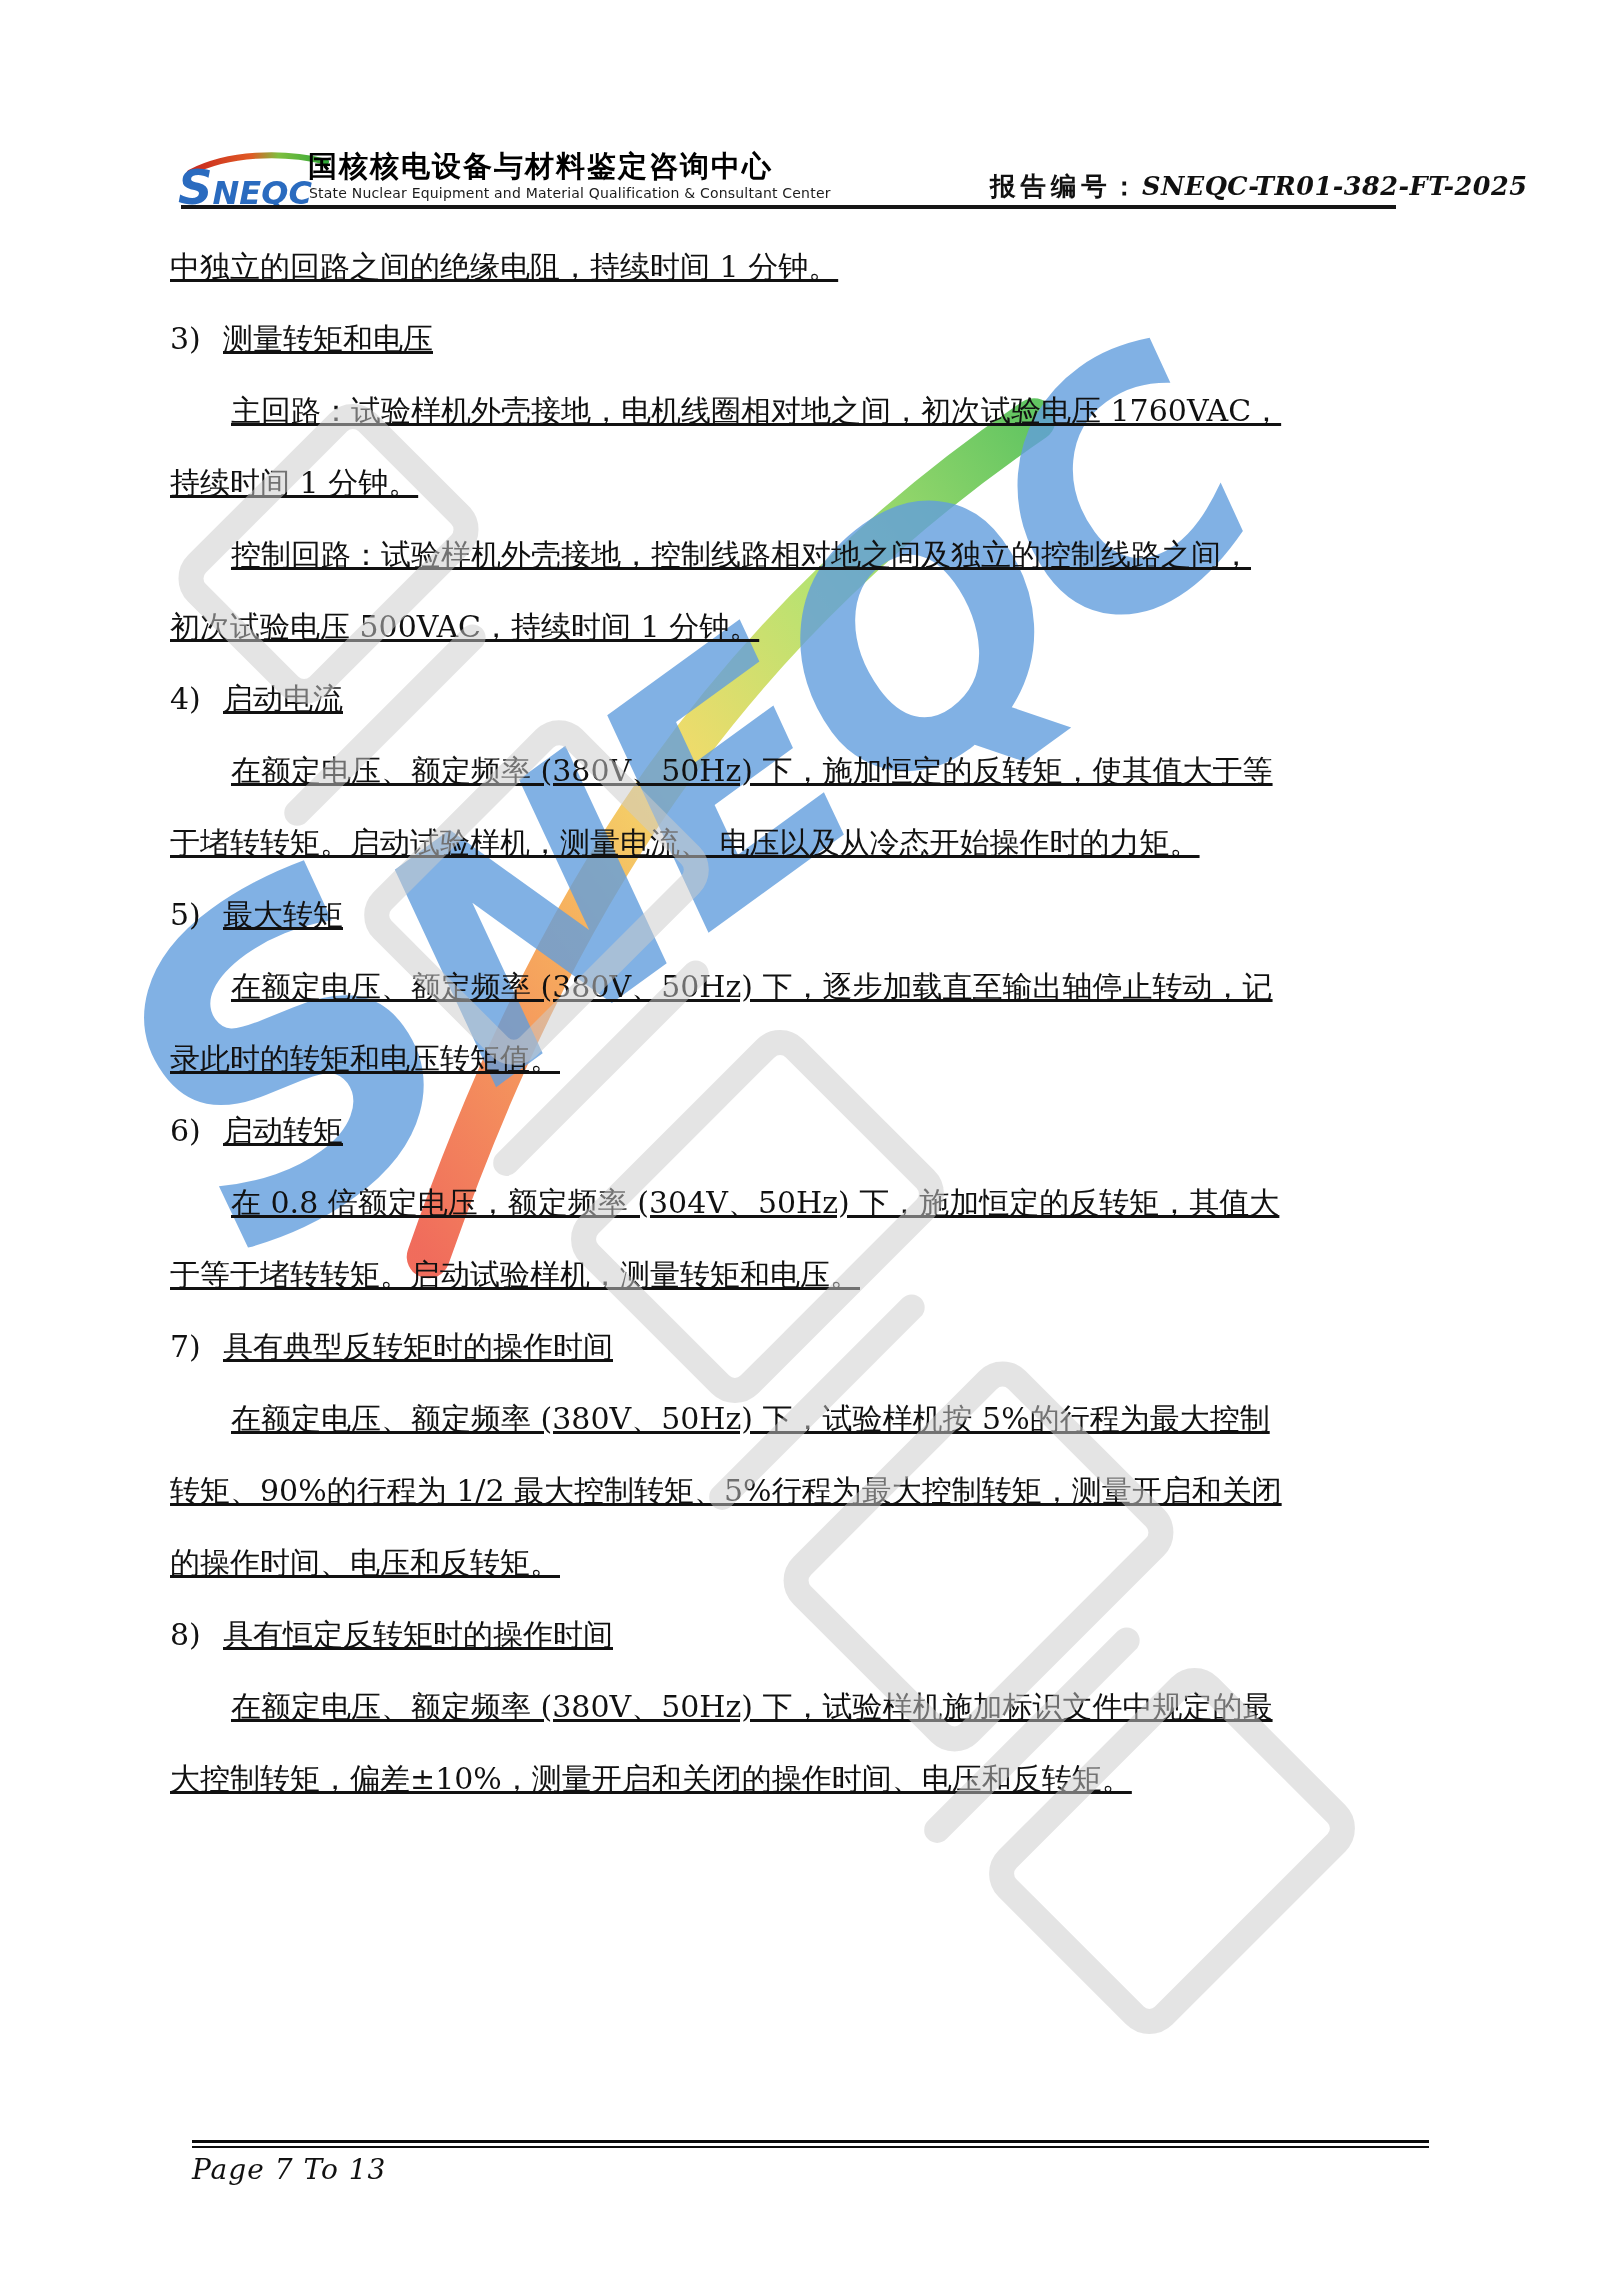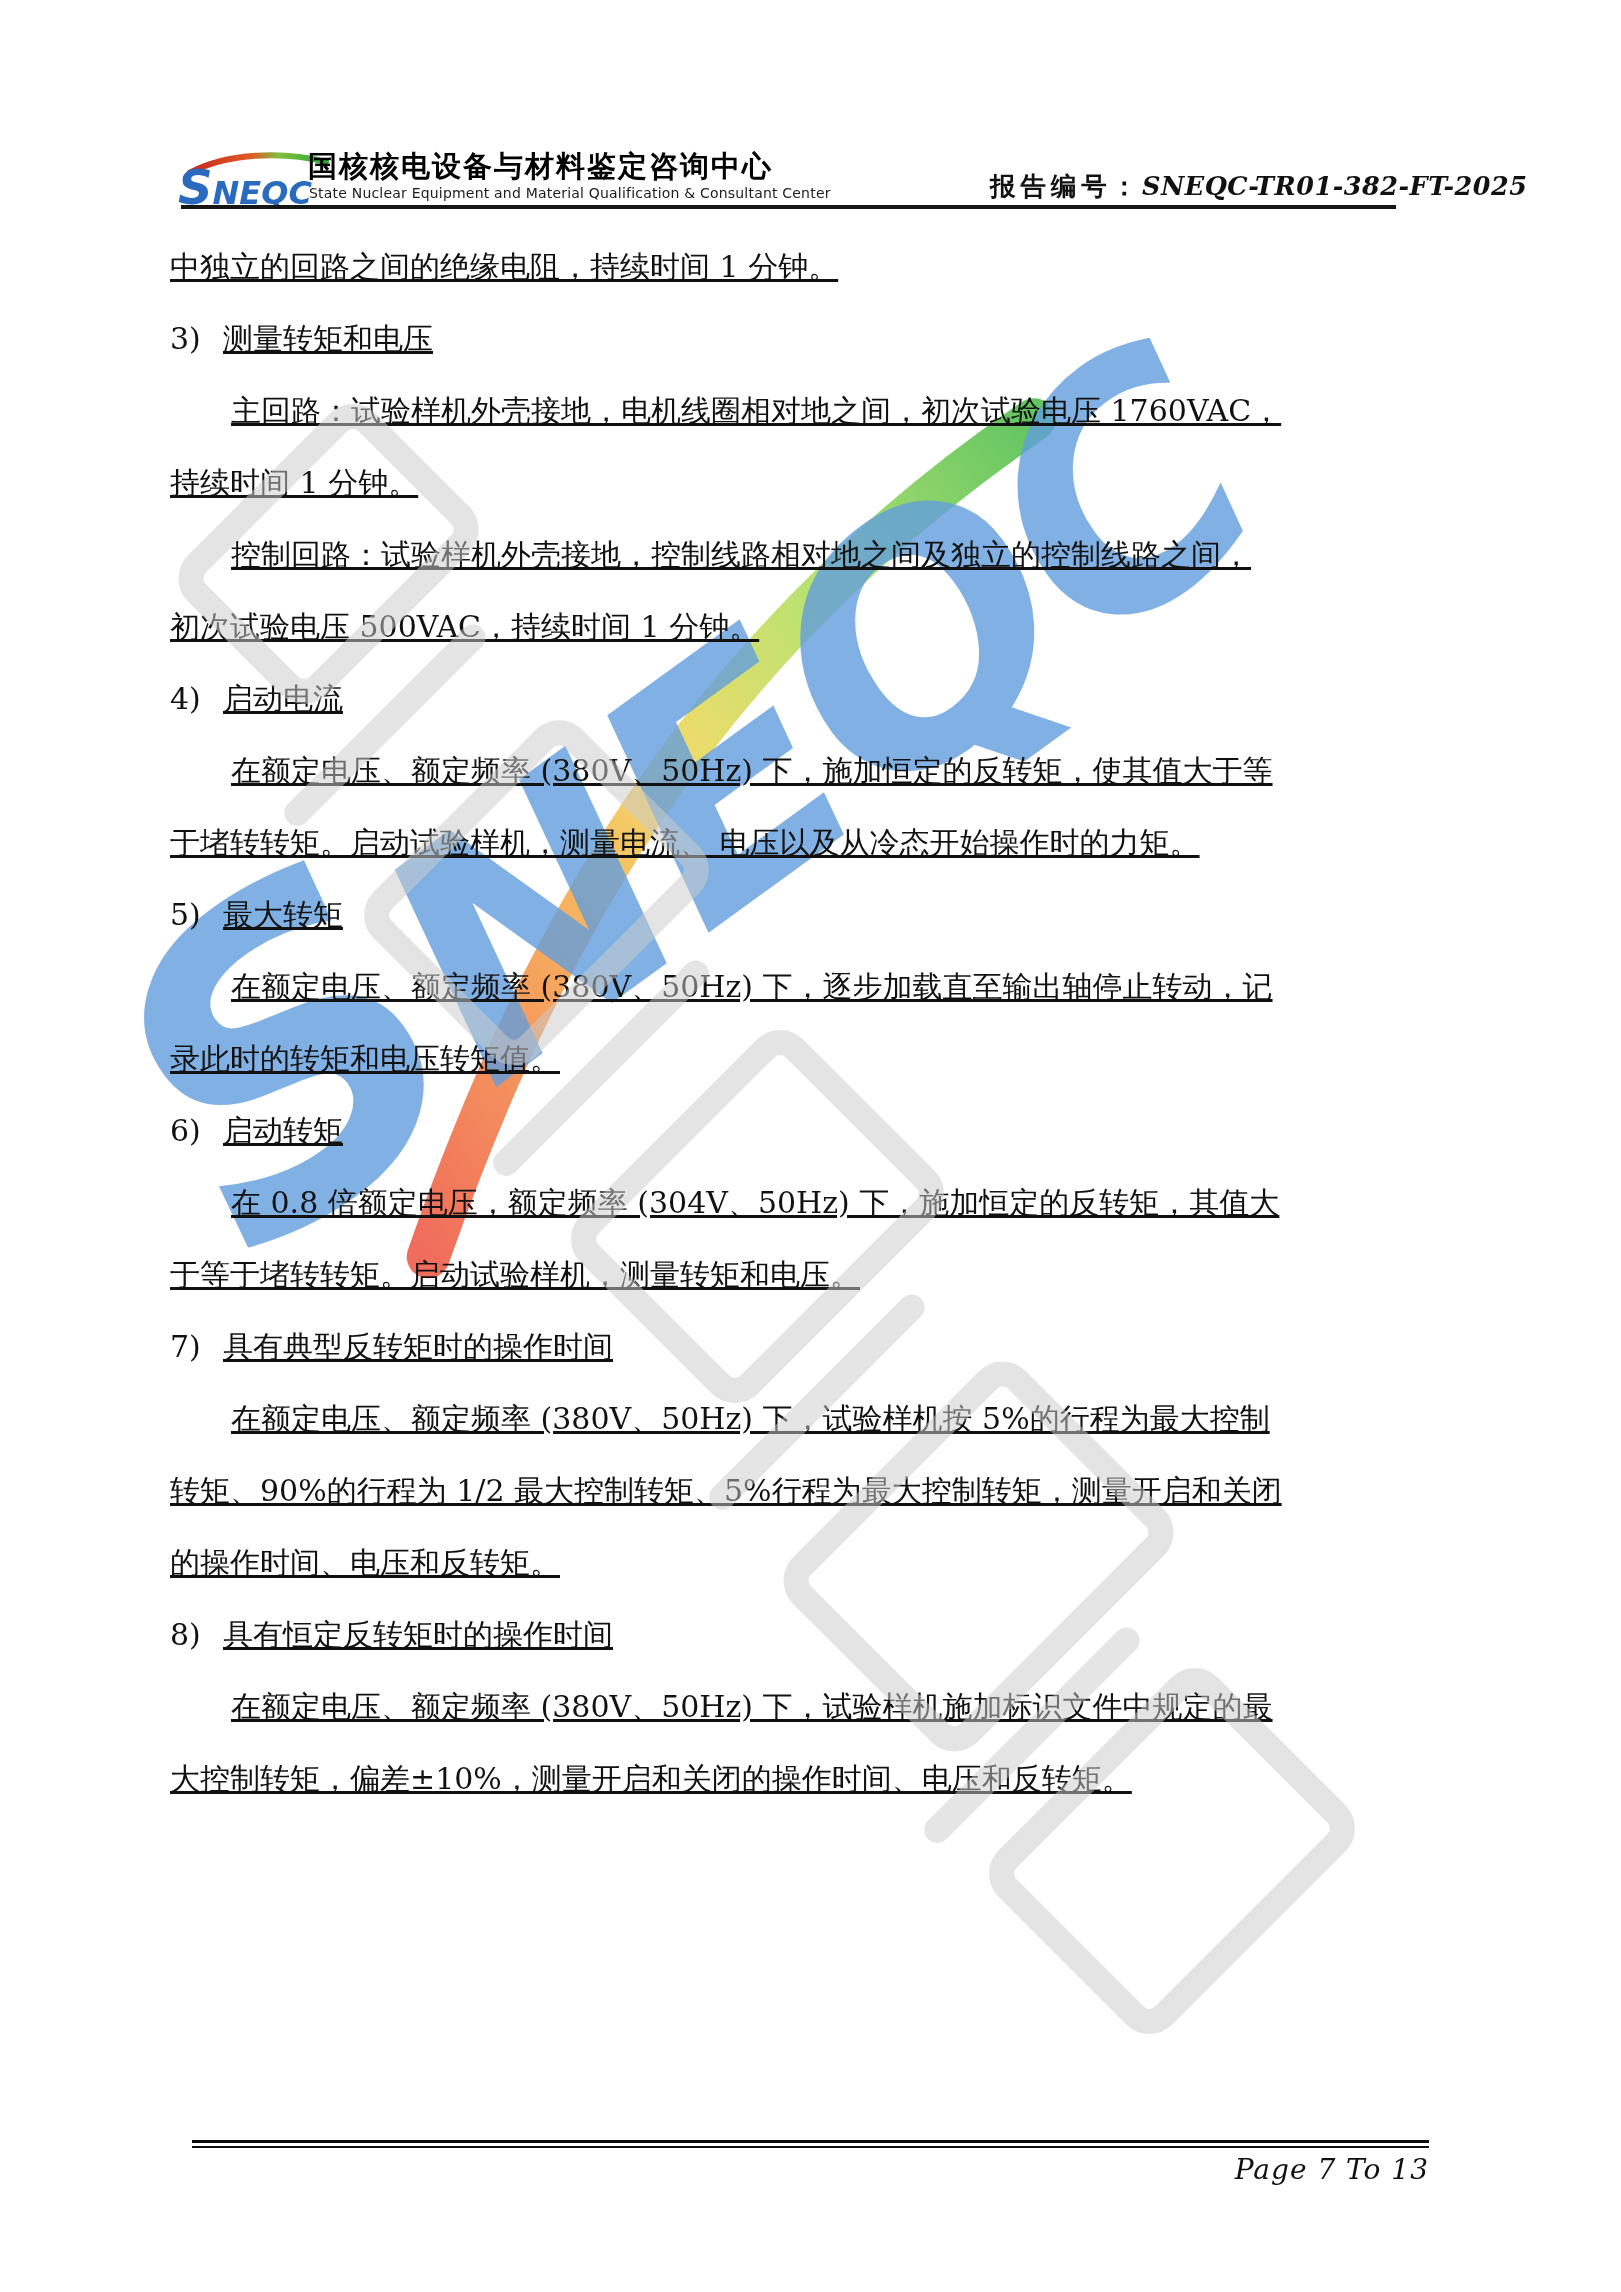--- a/index.html
+++ b/index.html
@@ -47,21 +47,21 @@
   .wm-blue::first-letter{font-size:1.3em;}
   .wm-swoosh{position:absolute;left:0;top:0;z-index:1;pointer-events:none;}
   .wm-gray{position:absolute;z-index:3;pointer-events:none;border-radius:33px;
            border:25.5px solid rgba(204,204,204,0.52);transform:rotate(45deg);}
   .wm-gray-bar{position:absolute;z-index:3;pointer-events:none;border-radius:15.7px;
            background:rgba(204,204,204,0.50);transform:rotate(45deg);}
   
   .footer-rule{position:absolute;left:192px;top:2140px;width:1237px;height:3.9px;
                border-top:3.9px solid #0c0c0c;border-bottom:2.9px solid #0c0c0c;box-sizing:content-box;background:transparent;}
   .footer-rule{height:2.9px;}
-  .page-num{position:absolute;left:192px;top:2153px;width:1237px;text-align:right;
+  .page-num{position:absolute;left:192px;top:2153px;width:1237px;text-align:left;
             font-size:28px;font-style:italic;letter-spacing:1px;color:#111;}
 </style>
 </head>
 <body>
 
 <div class="page">
 
   <svg class="wm-swoosh" width="1621" height="2293" viewBox="0 0 1654 2339">
     <defs>
       <linearGradient id="wmg" x1="0%" y1="100%" x2="100%" y2="0%">

